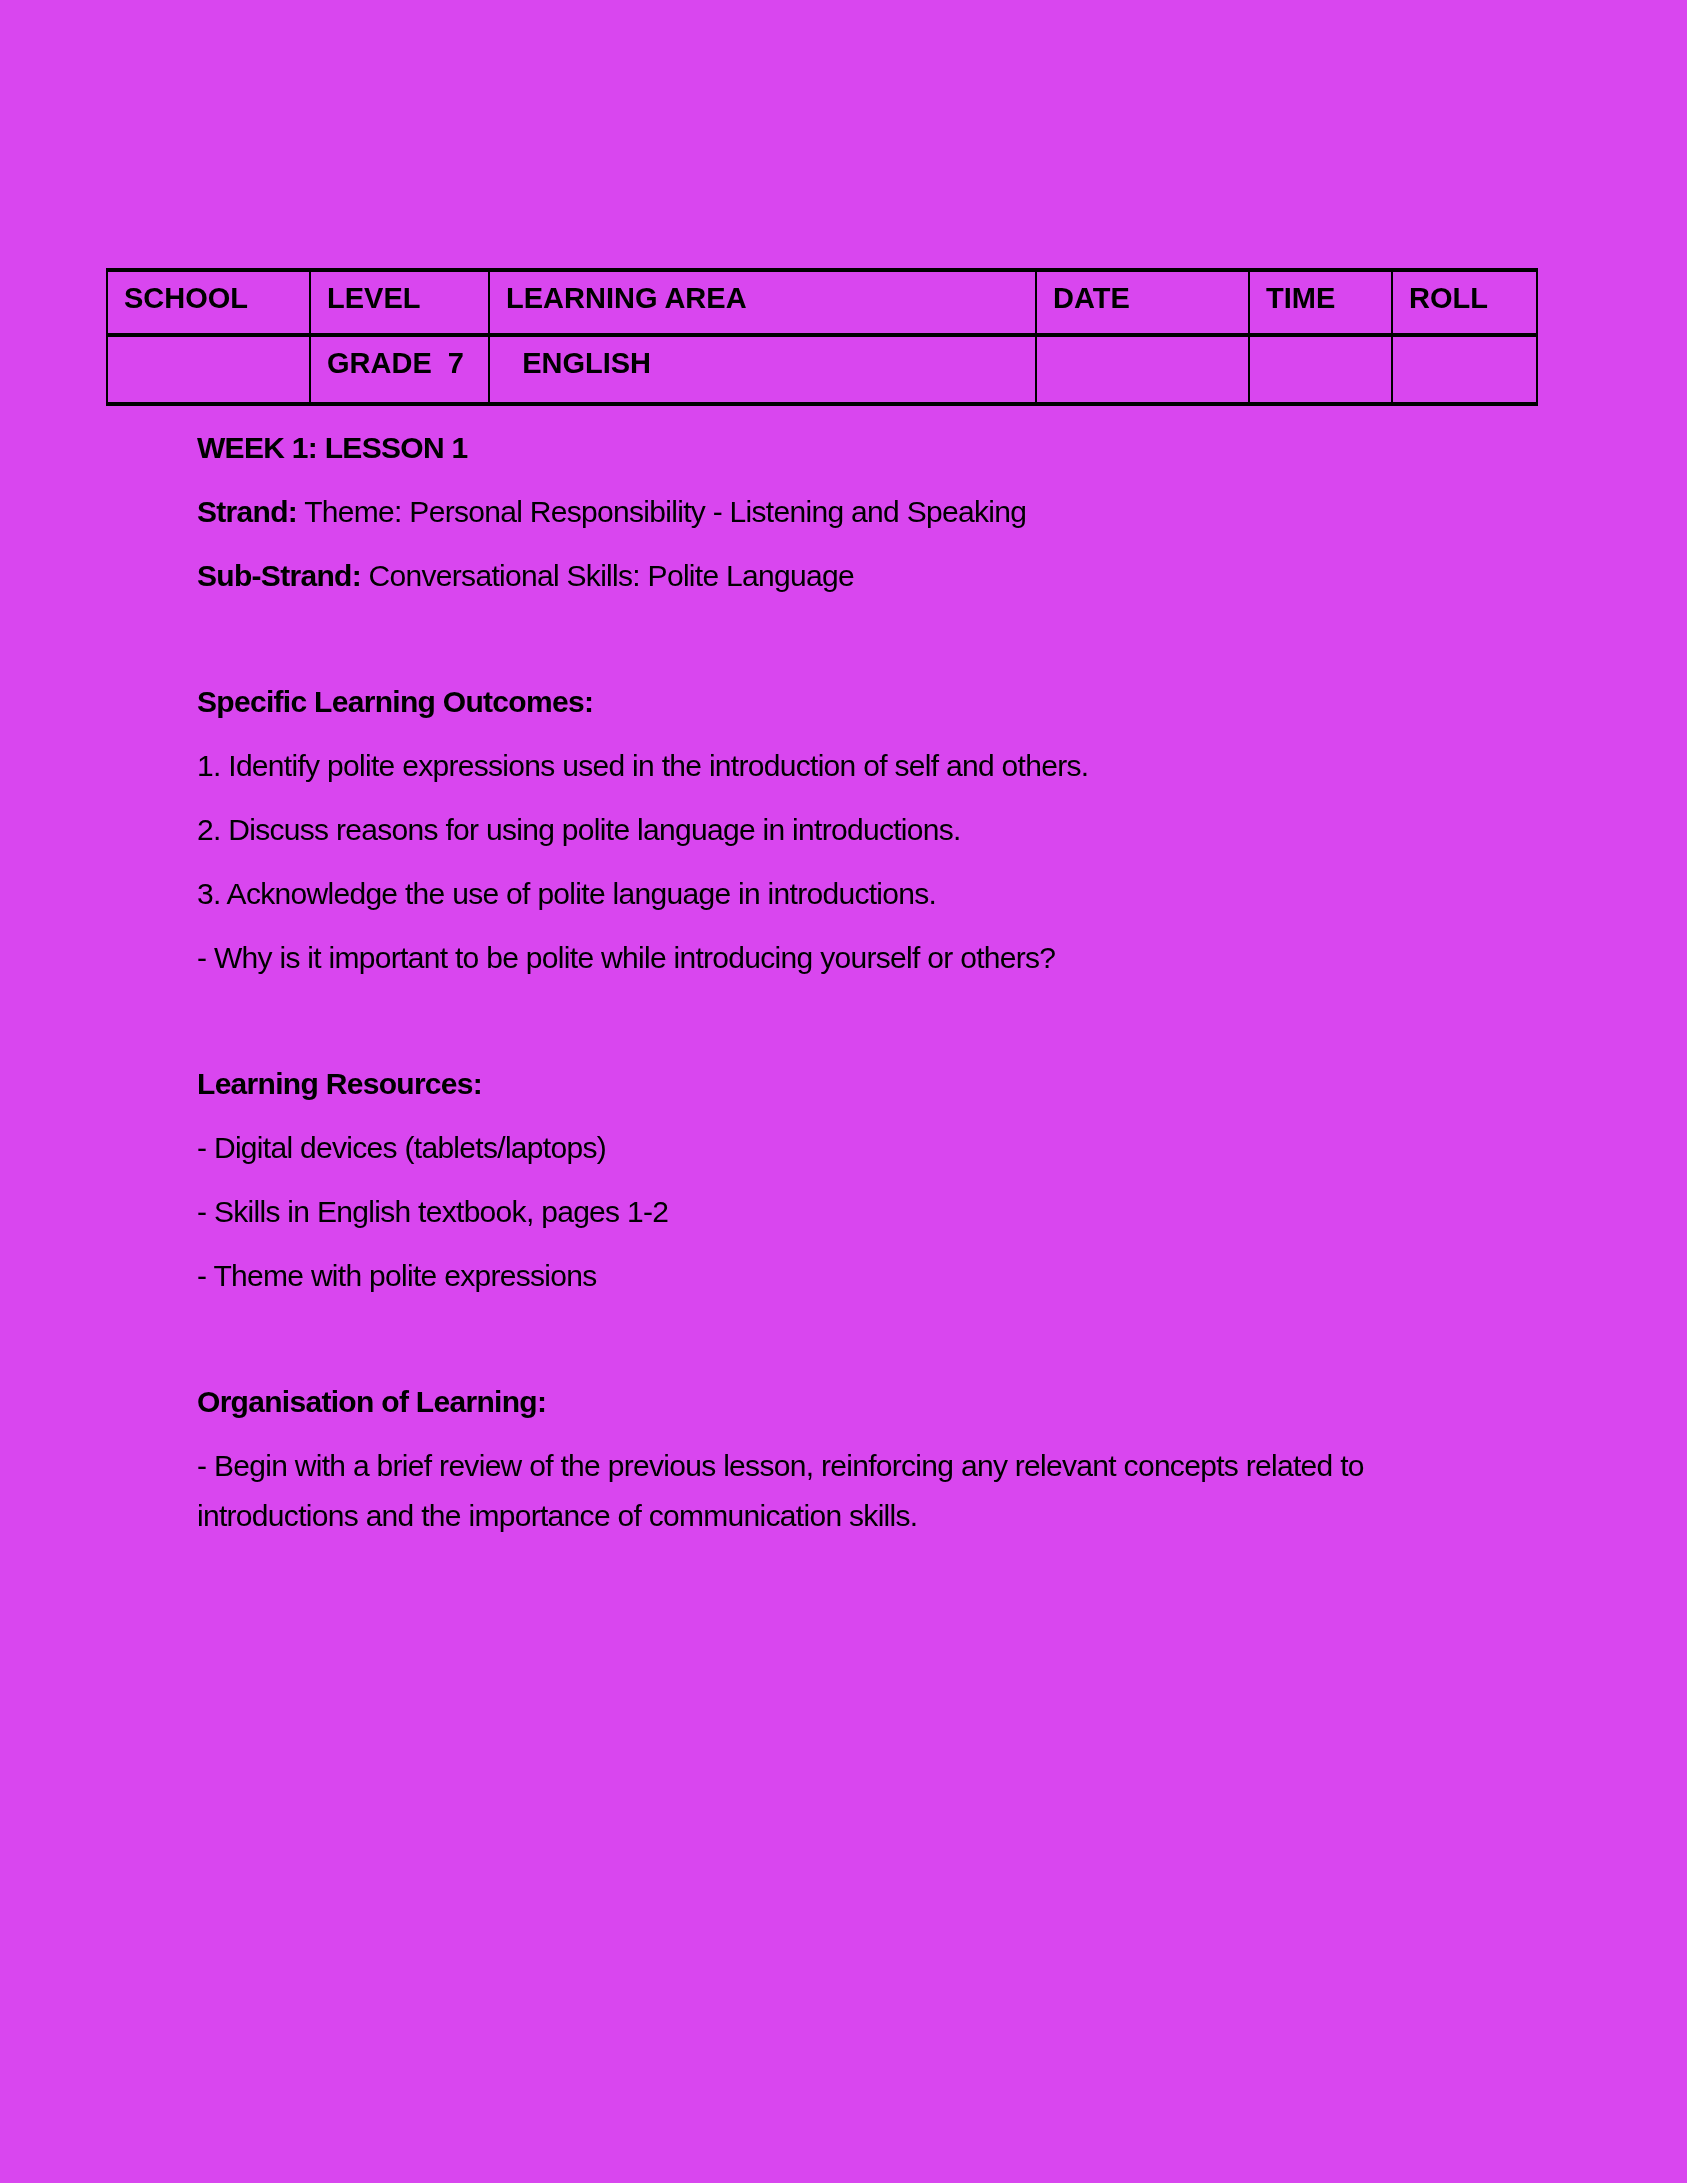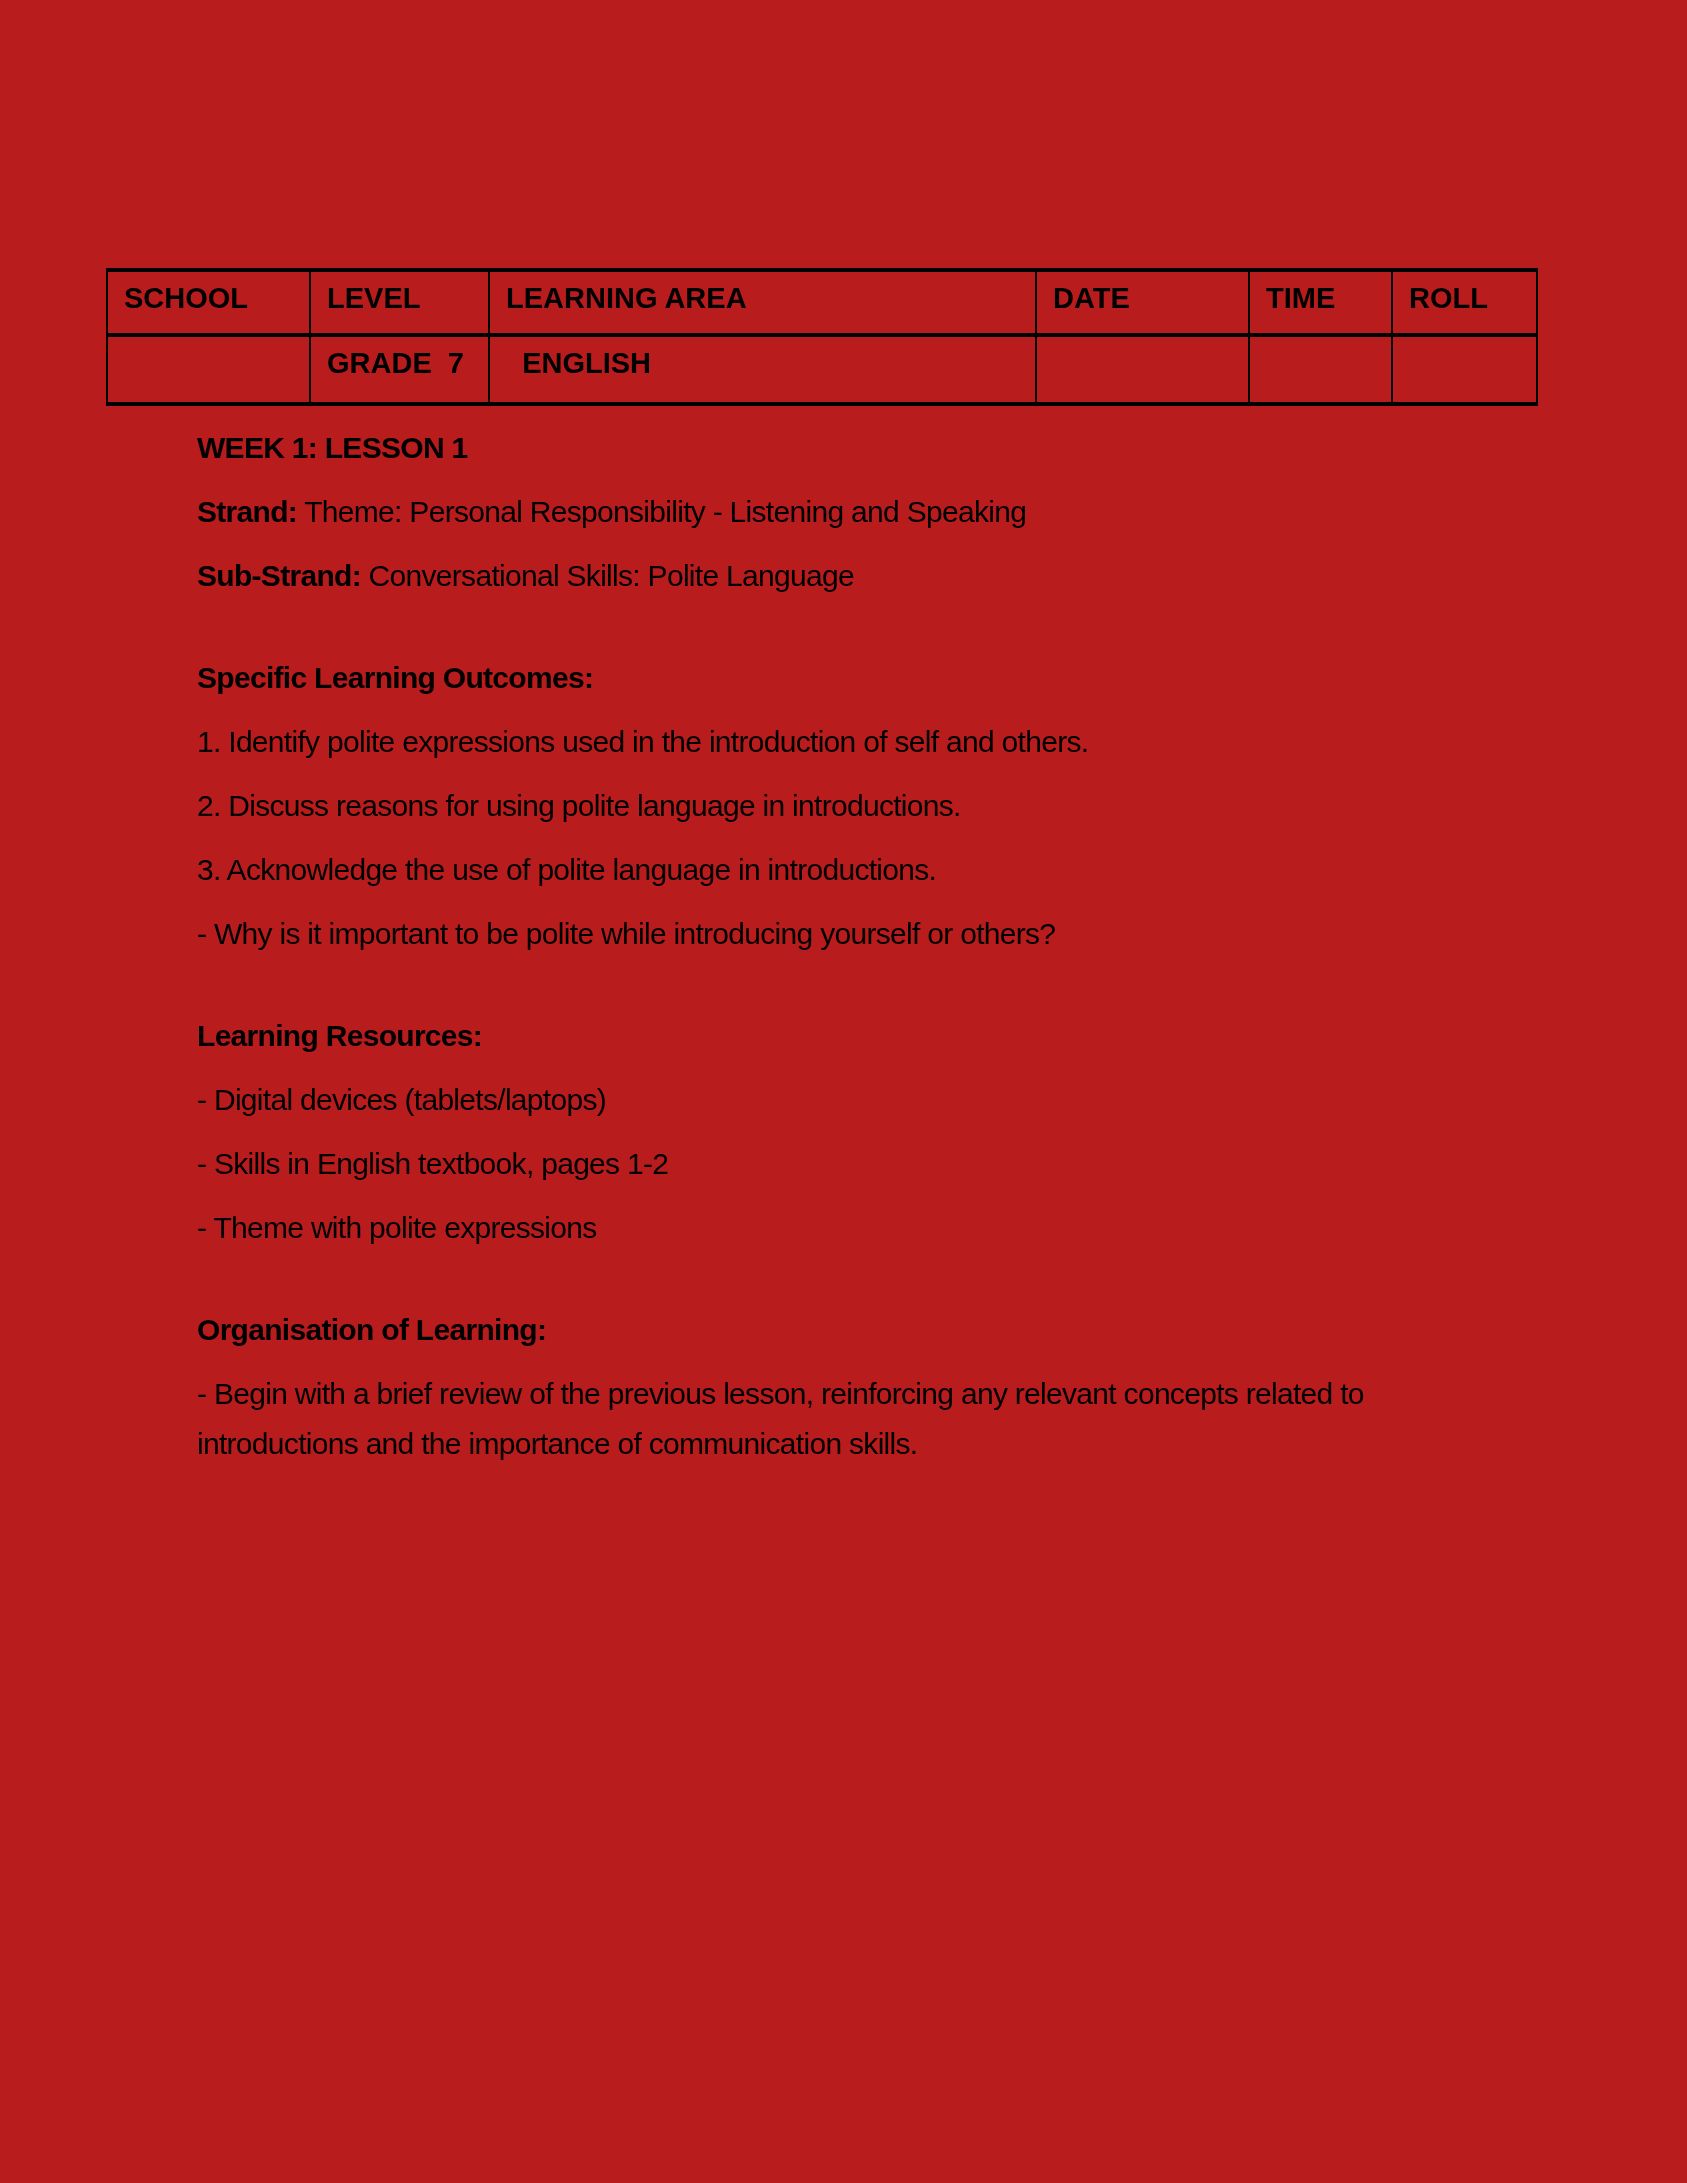--- a/index.html
+++ b/index.html
@@ -1,20 +1,20 @@
 <!DOCTYPE html>
 <html style="font-size:10.6px"><head>
 <meta charset="utf-8">
 <style>
   html, body { margin: 0; padding: 0; background: #888; }
   .page {
     position: relative;
     width: 1687px;
     height: 2183px;
-    background: #b91c1c;
+    background: #d946ef;
     font-family: "Liberation Sans", sans-serif;
     color: #000000;
     overflow: hidden;
   }
   .doc {
     position: absolute;
     left: 197px;
     top: 268px;
     width: 1318px;
   }
@@ -41,21 +41,21 @@
   }
   table.header-table tr.row-head td { height: 65px; }
   table.header-table tr.row-vals td { height: 69px; }
   .body-text p {
     font-size: 30px;
     line-height: 50px;
     letter-spacing: -0.7px;
     margin: 0 0 14px 0;
     white-space: pre-wrap;
   }
-  .body-text p.gap { margin-top: 52px; }
+  .body-text p.gap { margin-top: 76px; }
   .b { font-weight: bold; text-align: right; }
 </style>
 </head>
 <body>
 
 <div class="page">
   <div class="doc">
 
     <table class="header-table">
       <colgroup>

